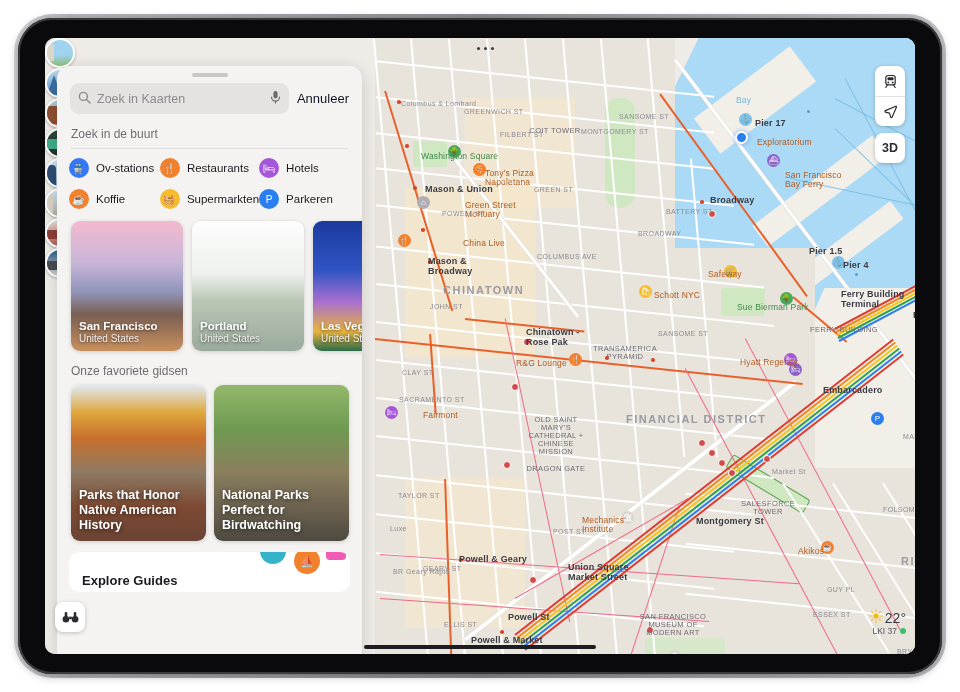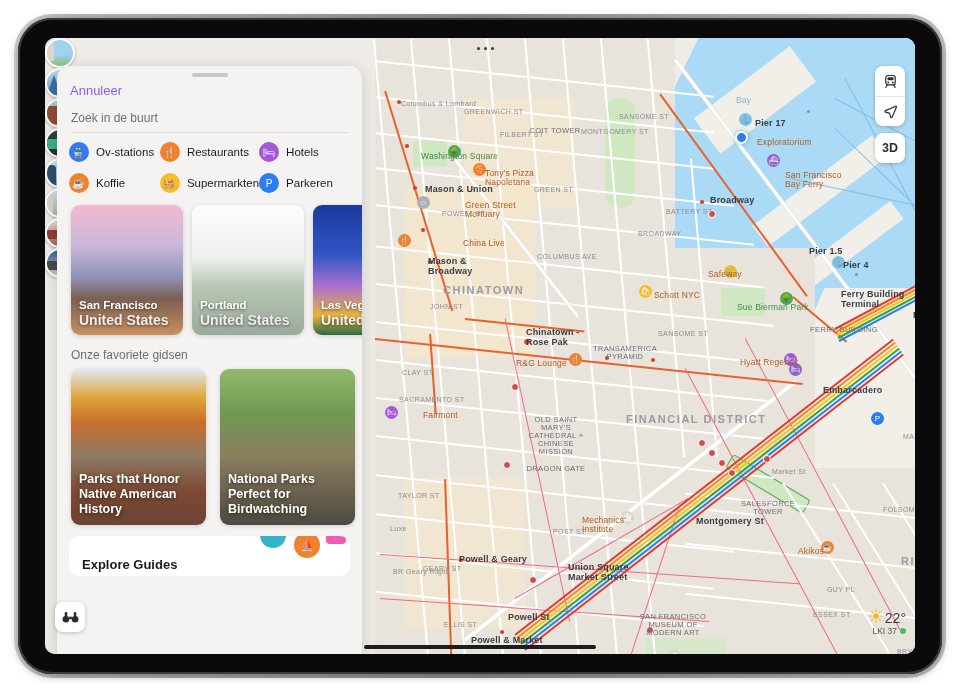--- a/index.html
+++ b/index.html
@@ -77,41 +77,41 @@
     box-shadow:0 3px 16px rgba(0,0,0,.16); z-index:30; overflow:hidden;
   }
   #grabber { width:36px; height:4px; border-radius:2px; background:#c9c7c5; margin:7px auto 4px; }
 
   #searchrow { display:flex; align-items:center; gap:8px; padding:2px 13px 0; }
   #searchfield {
     flex:1; height:31px; background:#e5e3e1; border-radius:9px;
     display:flex; align-items:center; padding:0 8px; gap:6px;
   }
   #search-ph { flex:1; font-size:12.5px; color:#8b8a8f; }
-  #cancel { font-size:13px; color:#8b5cf6; }
+  #cancel { font-size:13px; color:#0f172a; }
 
   .sect-head { display:flex; align-items:baseline; justify-content:space-between; padding:13px 14px 7px; }
   .sect-title { font-size:12px; color:#6f6d72; }
   .sect-more { font-size:11.5px; color:#2a7ef0; }
   .divider { height:1px; background:#e0dedd; margin:0 14px; }
 
   #cats { padding:9px 12px 12px; display:grid; grid-template-columns:1fr 1fr 1fr; row-gap:11px; }
   .cat { display:flex; align-items:center; gap:7px; }
   .cat-ic { width:20px; height:20px; border-radius:50%; flex:0 0 20px;
     display:flex; align-items:center; justify-content:center; color:#fff; font-size:10px; }
   .cat-lb { font-size:11.5px; color:#1b1b1f; white-space:nowrap; }
 
   #citycards { display:flex; gap:9px; padding:0 0 0 14px; }
   .citycard { flex:0 0 112px; height:130px; border-radius:9px; overflow:hidden; position:relative;
     box-shadow:0 1px 4px rgba(0,0,0,.16); }
   .cc-txt { position:absolute; left:8px; bottom:7px; right:6px; }
   .cc-t { font-size:11.5px; font-weight:bold; color:#fff; text-shadow:0 1px 3px rgba(0,0,0,.55); line-height:1.15; }
-  .cc-s { font-size:14px; color:#f0eeee; text-shadow:0 1px 3px rgba(0,0,0,.55);font-weight:bold; }
-
-  #favcards { display:flex; gap:14px; padding:0 12px 0 14px; }
+  .cc-s { font-size:10px; color:#f0eeee; text-shadow:0 1px 3px rgba(0,0,0,.55); }
+
+  #favcards { display:flex; gap:8px; padding:0 12px 0 14px; }
   .favcard { flex:0 0 135px; height:156px; border-radius:9px; overflow:hidden; position:relative;
     box-shadow:0 1px 4px rgba(0,0,0,.16); }
   .fv-t { position:absolute; left:8px; bottom:8px; right:7px; font-size:12.5px; font-weight:bold;
     color:#fff; text-shadow:0 1px 4px rgba(0,0,0,.6); line-height:1.2; }
 
   #explore { margin:11px 12px 0; background:#fff; border-radius:10px; height:40px;
     display:flex; align-items:center; padding:0 13px; position:relative; overflow:hidden; }
   #explore-t { font-size:13px; font-weight:bold; color:#1b1b1f; margin-top:16px; }
   .ex-blob { position:absolute; border-radius:50%; }
 
@@ -384,20 +384,36 @@
     <div style="position:absolute;left:432px;top:9px;z-index:38;display:flex;gap:3.5px;">
       <span style="width:3.4px;height:3.4px;border-radius:50%;background:#3b3b40;display:block;"></span>
       <span style="width:3.4px;height:3.4px;border-radius:50%;background:#3b3b40;display:block;"></span>
       <span style="width:3.4px;height:3.4px;border-radius:50%;background:#3b3b40;display:block;"></span>
     </div>
 
     <div id="sidebar">
       <div id="grabber"></div>
 
       <div id="searchrow">
+        <div id="searchfield">
+          <span>
+            <svg width="13" height="13" viewBox="0 0 14 14">
+                <circle cx="5.8" cy="5.8" r="4.3" fill="none" stroke="#8b8a8f" stroke-width="1.5"></circle>
+                <path d="M9.1 9.1 L13 13" stroke="#8b8a8f" stroke-width="1.5" stroke-linecap="round"></path>
+              </svg>
+          </span>
+          <span id="search-ph">Zoek in Kaarten</span>
+          <span>
+            <svg width="11" height="14" viewBox="0 0 11 14">
+                <rect x="3.4" y="1" width="4.2" height="7.4" rx="2.1" fill="#6b6a70"></rect>
+                <path d="M1.6 7.2a3.9 3.9 0 0 0 7.8 0" fill="none" stroke="#6b6a70" stroke-width="1.2" stroke-linecap="round"></path>
+                <path d="M5.5 11.1V13" stroke="#6b6a70" stroke-width="1.2" stroke-linecap="round"></path>
+              </svg>
+          </span>
+        </div>
         <span id="cancel">Annuleer</span>
       </div>
 
       <div class="sect-head">
         <span class="sect-title">Zoek in de buurt</span>
       </div>
       <div class="divider"></div>
 
       <div id="cats">
           <div class="cat">

